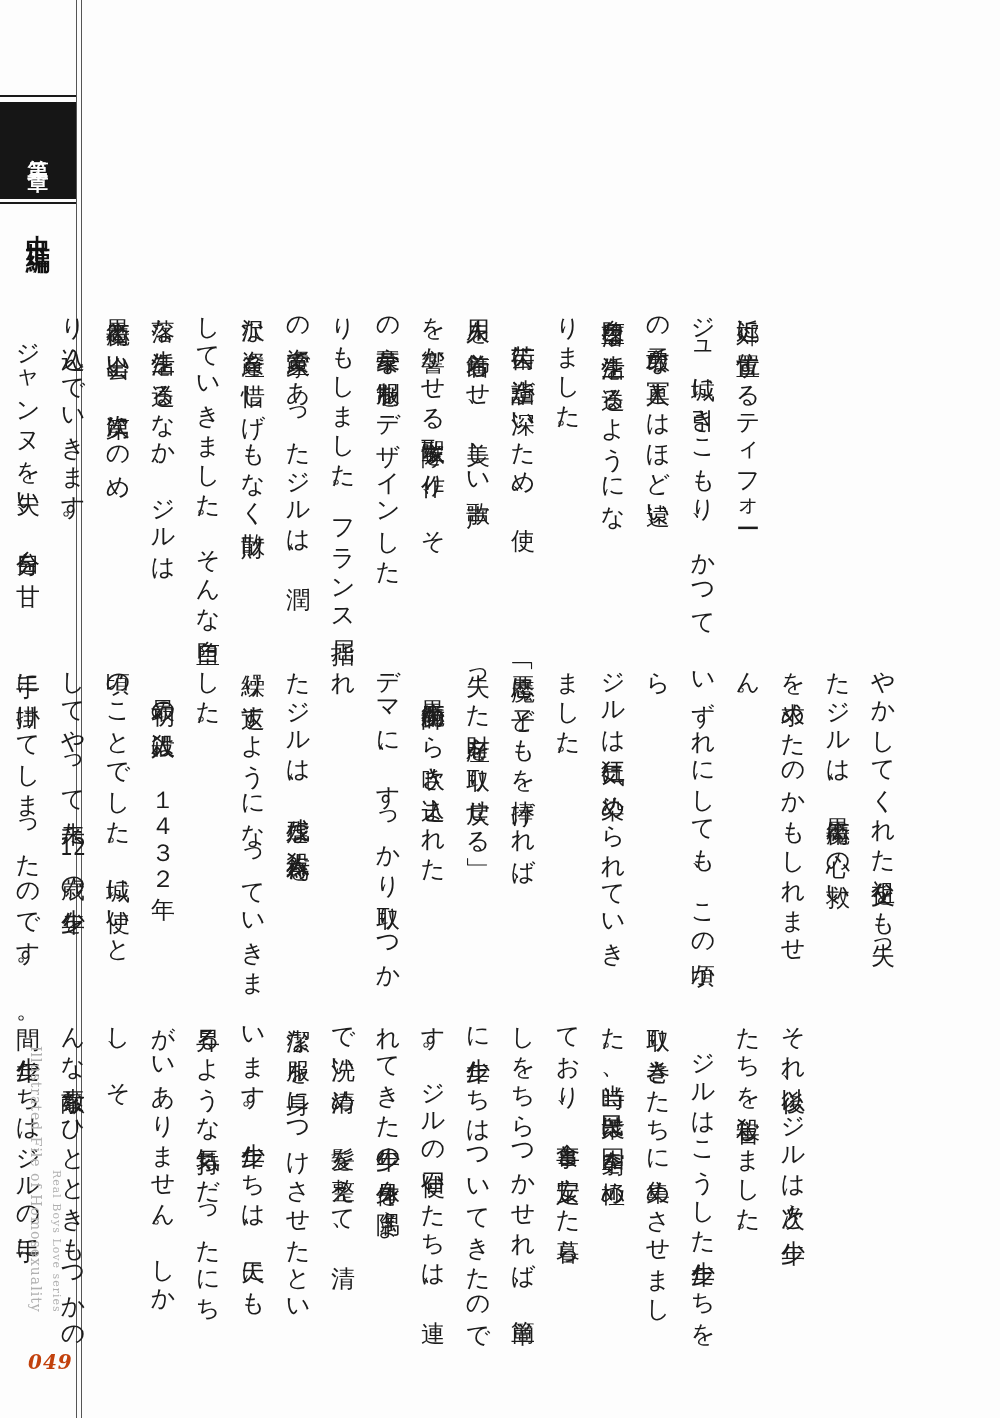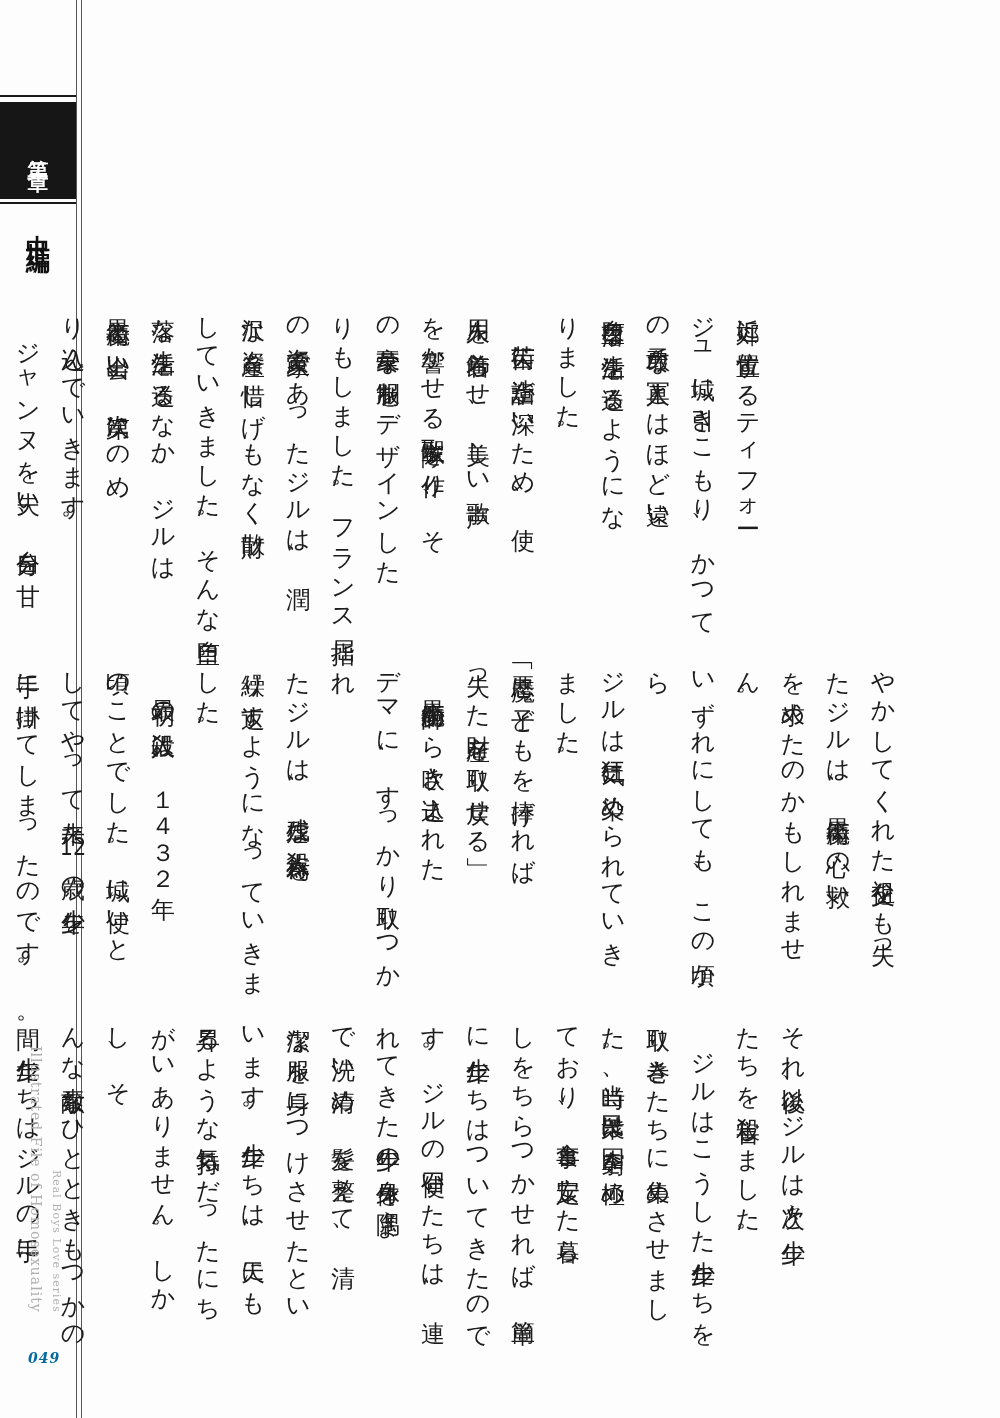--- a/index.html
+++ b/index.html
@@ -57,21 +57,21 @@
     writing-mode:vertical-rl;
     font-family:"DejaVu Serif","Liberation Serif",serif;
     color:#b0b0b0;letter-spacing:1px;
   }
   .caption.subtitle{left:28px;font-size:14px;}
   .caption.series{left:50px;font-size:11px;}
   .page-number{
     position:absolute;left:28px;top:1350px;
     font-family:"DejaVu Serif","Liberation Serif",serif;
     font-style:italic;font-weight:bold;
-    font-size:14px;color:#0369a1;letter-spacing:1px;
+    font-size:20px;color:#c2410c;letter-spacing:1px;
   }
 </style>
 </head>
 <body>
 
 <div class="hrule top"></div>
 <div class="chapter-box">
   <span class="vtext">第二章</span>
 </div>
 <div class="hrule bottom"></div>

